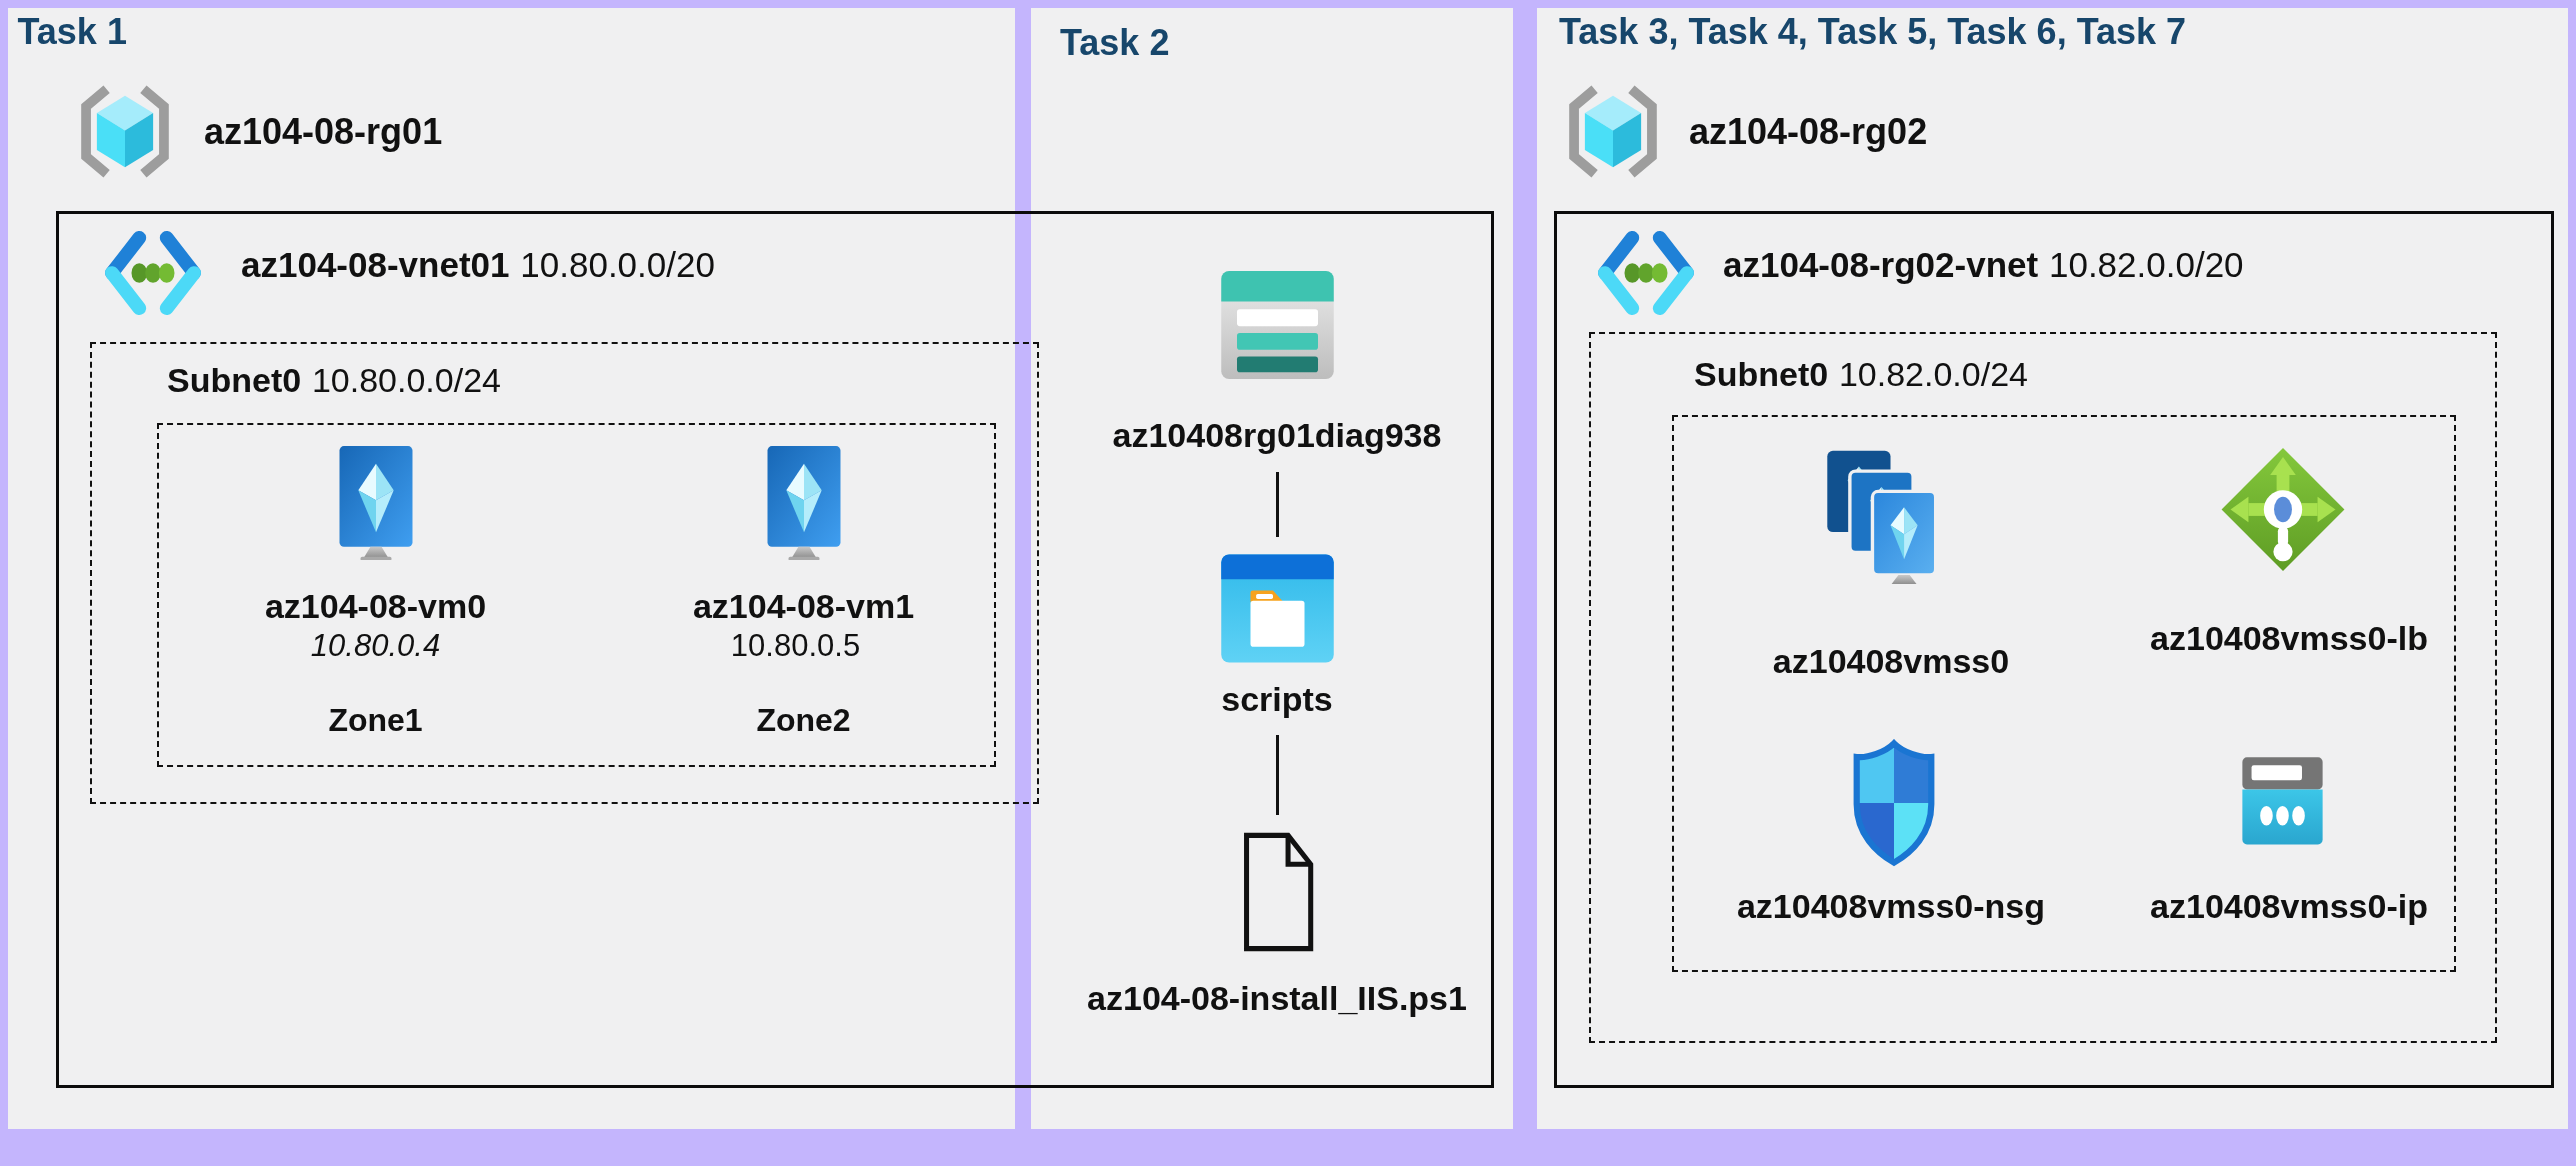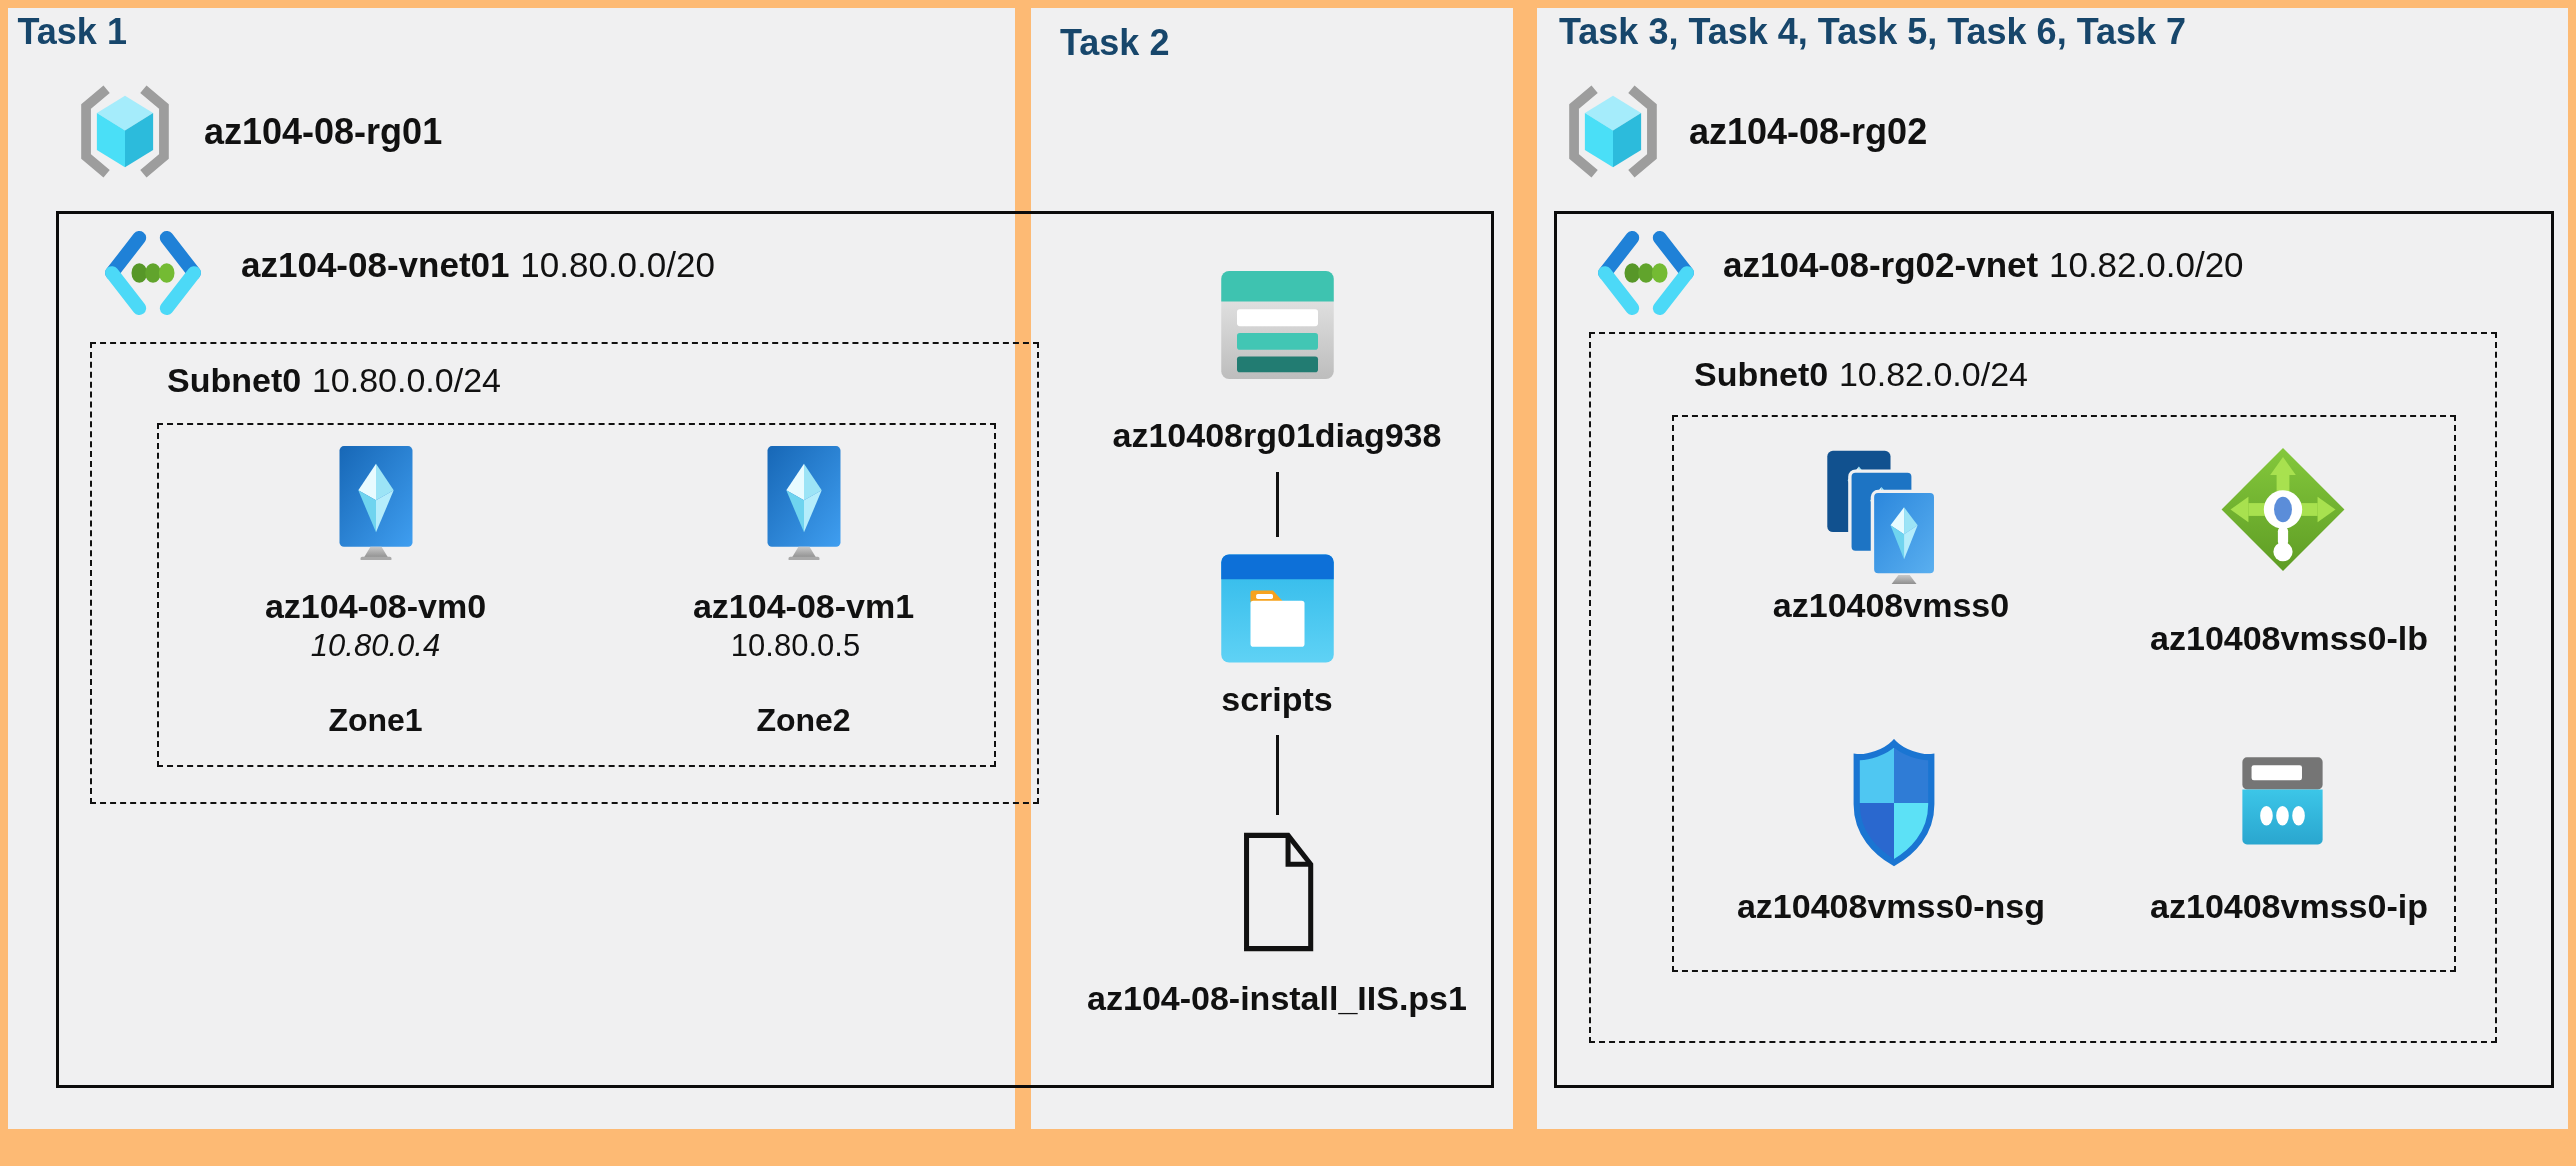--- a/index.html
+++ b/index.html
@@ -1,18 +1,18 @@
 <!DOCTYPE html>
 <html style="font-size:10.8px"><head>
 <meta charset="utf-8">
 <style>
   html,body{margin:0;padding:0;background:#ffffff;}
   body{width:2576px;height:1166px;position:relative;overflow:hidden;
        font-family:"Liberation Sans", sans-serif;color:#111111;}
-  .canvas{position:absolute;left:0;top:0;width:2576px;height:1166px;background:#fdba74;}
+  .canvas{position:absolute;left:0;top:0;width:2576px;height:1166px;background:#c4b5fd;}
   .panel{position:absolute;background:#f0f0f1;}
   .task-heading{position:absolute;font-size:36px;font-weight:700;color:#17466b;white-space:nowrap;line-height:42px;}
   .solid-box{position:absolute;border:3.4px solid #0b0b0b;background:transparent;pointer-events:none;}
   .dashed-box{position:absolute;border:2.7px dashed #111111;background:transparent;pointer-events:none;}
   .icon{position:absolute;}
   .icon svg{width:100%;height:100%;display:block;}
   .rg-label{position:absolute;font-size:36px;font-weight:700;white-space:nowrap;line-height:42px;}
   .vnet-label{position:absolute;font-size:35px;white-space:nowrap;line-height:40px;}
   .subnet-label{position:absolute;font-size:34px;white-space:nowrap;line-height:38px;}
   .vnet-label .name,.subnet-label .name{font-weight:700;}
@@ -210,21 +210,21 @@
       <polygon points="46,50 56,70 56,56" fill="#74d6f0"></polygon>
       <polygon points="66,50 56,70 56,56" fill="#b5edfb"></polygon>
       <rect x="48" y="42" width="56" height="74" rx="5" fill="url(#vmssg)" stroke="#f0f0f1" stroke-width="3"></rect>
       <polygon points="76,56 64,72 76,80" fill="#e8fbff"></polygon>
       <polygon points="76,56 88,72 76,80" fill="#9ce4f6"></polygon>
       <polygon points="64,72 76,102 76,80" fill="#6fd4ef"></polygon>
       <polygon points="88,72 76,102 76,80" fill="#b5edfb"></polygon>
       <polygon points="71,116 81,116 87,124 65,124" fill="url(#vmstand)"></polygon>
     </svg>
   </div>
-  <div class="item-label" style="left:1682px;top:586px;width:418px;">az10408vmss0</div>
+  <div class="item-label" style="left:1682px;top:642px;width:418px;">az10408vmss0</div>
 
   <div class="icon" style="left:2219px;top:444px;width:128px;height:131px;">
     <svg viewBox="0 0 100 100">
       <defs>
         <linearGradient id="lbg" x1="0" y1="0" x2="0" y2="1">
           <stop offset="0" stop-color="#84c83c"></stop>
             <stop offset="1" stop-color="#5e9c24"></stop>
         </linearGradient>
       </defs>
       <polygon points="50,2 98,50 50,98 2,50" fill="url(#lbg)"></polygon>

